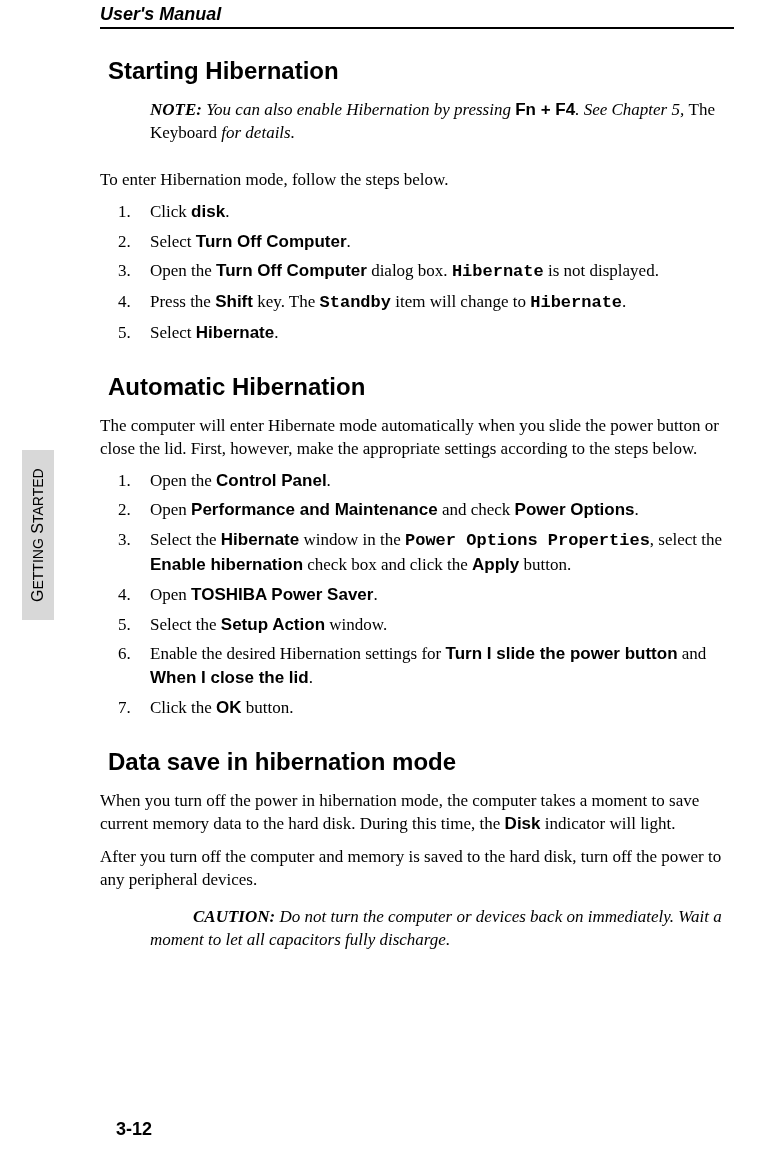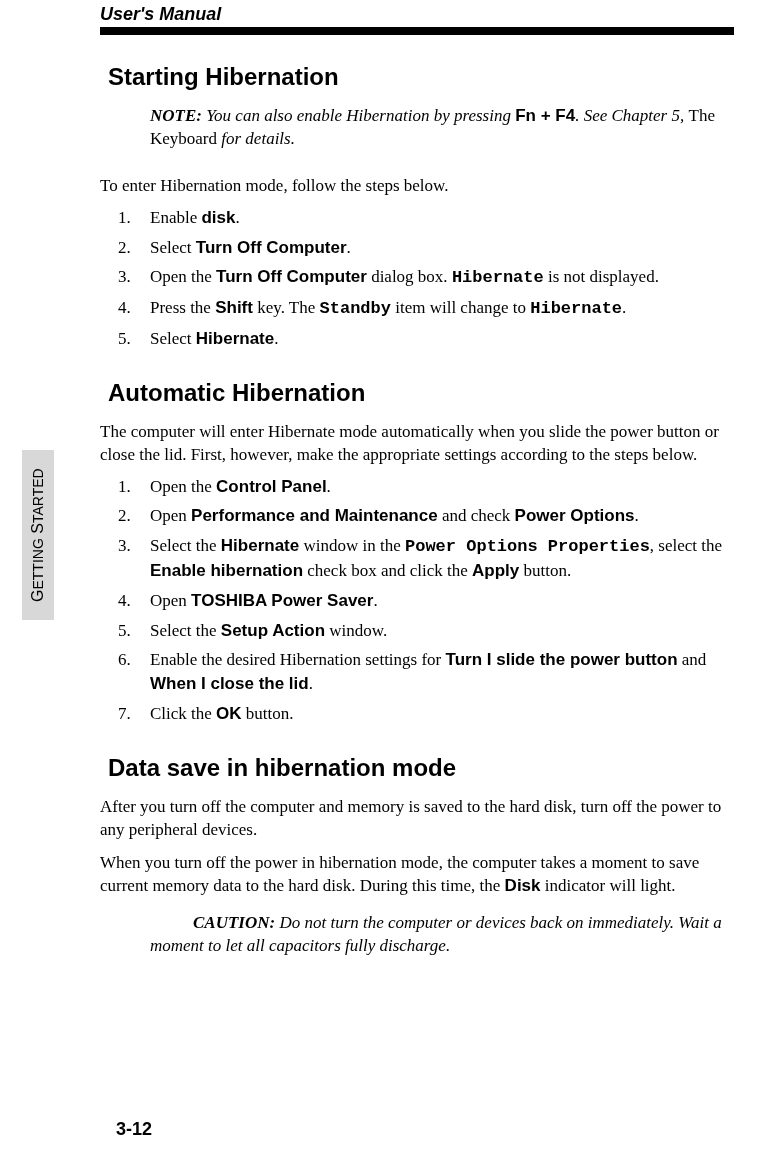--- a/index.html
+++ b/index.html
@@ -17,21 +17,21 @@
     padding: 0 40px 0 100px;
     position: relative;
   }
   .header {
     font-weight: bold;
     font-style: italic;
     font-family: Arial, Helvetica, sans-serif;
     font-size: 18px;
     padding-top: 4px;
     padding-bottom: 2px;
-    border-bottom: 8px solid #000000;
+    border-bottom: 2px solid #000000;
     margin-bottom: 26px;
   }
   h2.section {
     font-family: Arial, Helvetica, sans-serif;
     font-weight: bold;
     font-size: 24px;
     margin: 28px 0 14px 8px;
   }
   .note {
     font-style: italic;
@@ -123,21 +123,21 @@
 
   <div class="header">User's Manual</div>
 
   <h2 class="section">Starting Hibernation</h2>
 
   <p class="note"><span class="label">NOTE:</span><span> You can also enable Hibernation by pressing </span><span class="keycombo">Fn + F4</span><span>. See Chapter 5, </span><span style="font-style:normal">The Keyboard</span><span> for details.</span></p>
 
   <p class="body">To enter Hibernation mode, follow the steps below.</p>
 
   <ol class="steps">
-    <li><span>Enable </span><span class="bold-ui">disk</span><span>.</span></li>
+    <li><span>Click </span><span class="bold-ui">disk</span><span>.</span></li>
     <li><span>Select </span><span class="bold-ui">Turn Off Computer</span><span>.</span></li>
     <li><span>Open the </span><span class="bold-ui">Turn Off Computer</span><span> dialog box. </span><span class="mono">Hibernate</span><span> is not displayed.</span></li>
     <li><span>Press the </span><span class="bold-ui">Shift</span><span> key. The </span><span class="mono">Standby</span><span> item will change to </span><span class="mono">Hibernate</span><span>.</span></li>
     <li><span>Select </span><span class="bold-ui">Hibernate</span><span>.</span></li>
   </ol>
 
   <h2 class="section">Automatic Hibernation</h2>
 
   <p class="body">The computer will enter Hibernate mode automatically when you slide the power button or close the lid. First, however, make the appropriate settings according to the steps below.</p>
 
@@ -146,21 +146,21 @@
     <li><span>Open </span><span class="bold-ui">Performance and Maintenance</span><span> and check </span><span class="bold-ui">Power Options</span><span>.</span></li>
     <li><span>Select the </span><span class="bold-ui">Hibernate</span><span> window in the </span><span class="mono">Power Options Properties</span><span>, select the </span><span class="bold-ui">Enable hibernation</span><span> check box and click the </span><span class="bold-ui">Apply</span><span> button.</span></li>
     <li><span> Open </span><span class="bold-ui">TOSHIBA Power Saver</span><span>.</span></li>
     <li><span>Select the </span><span class="bold-ui">Setup Action</span><span> window.</span></li>
     <li><span>Enable the desired Hibernation settings for </span><span class="bold-ui">Turn I slide the power button</span><span> and </span><span class="bold-ui">When I close the lid</span><span>.</span></li>
     <li><span>Click the </span><span class="bold-ui">OK</span><span> button.</span></li>
   </ol>
 
   <h2 class="section">Data save in hibernation mode</h2>
 
+  <p class="body"><span>When you turn off the power in hibernation mode, the computer takes a moment to save current memory data to the hard disk. During this time, the </span><span class="bold-ui">Disk</span><span> indicator will light.</span></p>
+
   <p class="body">After you turn off the computer and memory is saved to the hard disk, turn off the power to any peripheral devices.</p>
-
-  <p class="body"><span>When you turn off the power in hibernation mode, the computer takes a moment to save current memory data to the hard disk. During this time, the </span><span class="bold-ui">Disk</span><span> indicator will light.</span></p>
 
   <p class="caution"><span class="label">CAUTION:</span><span> Do not turn the computer or devices back on immediately. Wait a moment to let all capacitors fully discharge.</span></p>
 
 </div>
 
 <div class="page-num">3-12</div>
 
 </body></html>

